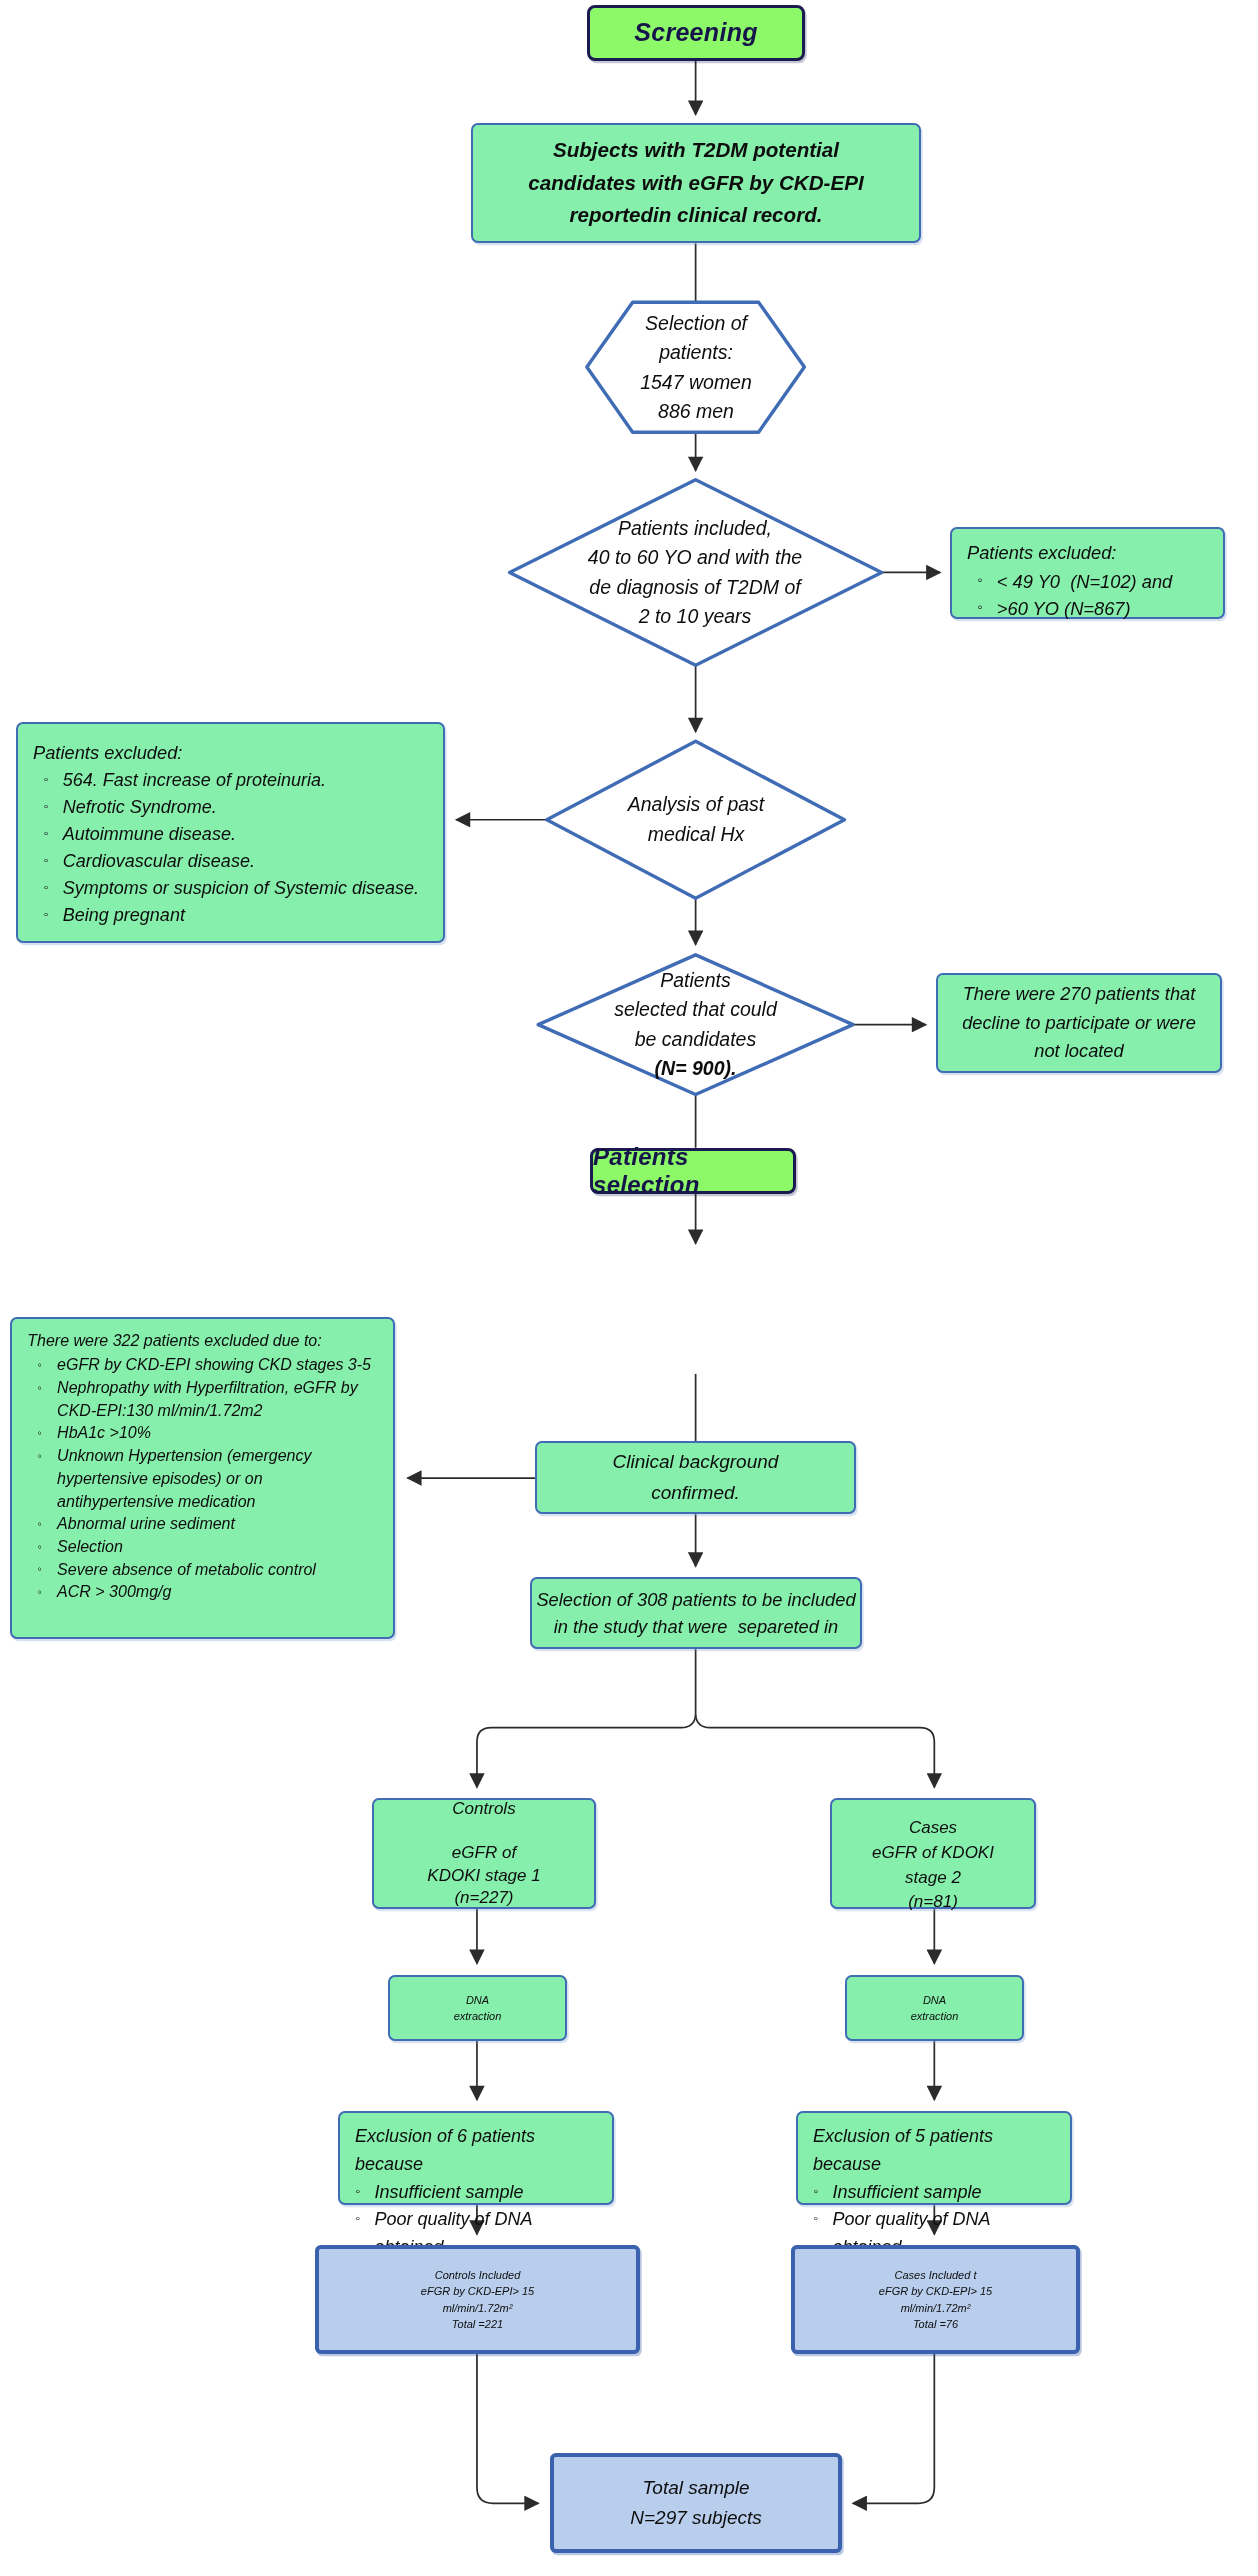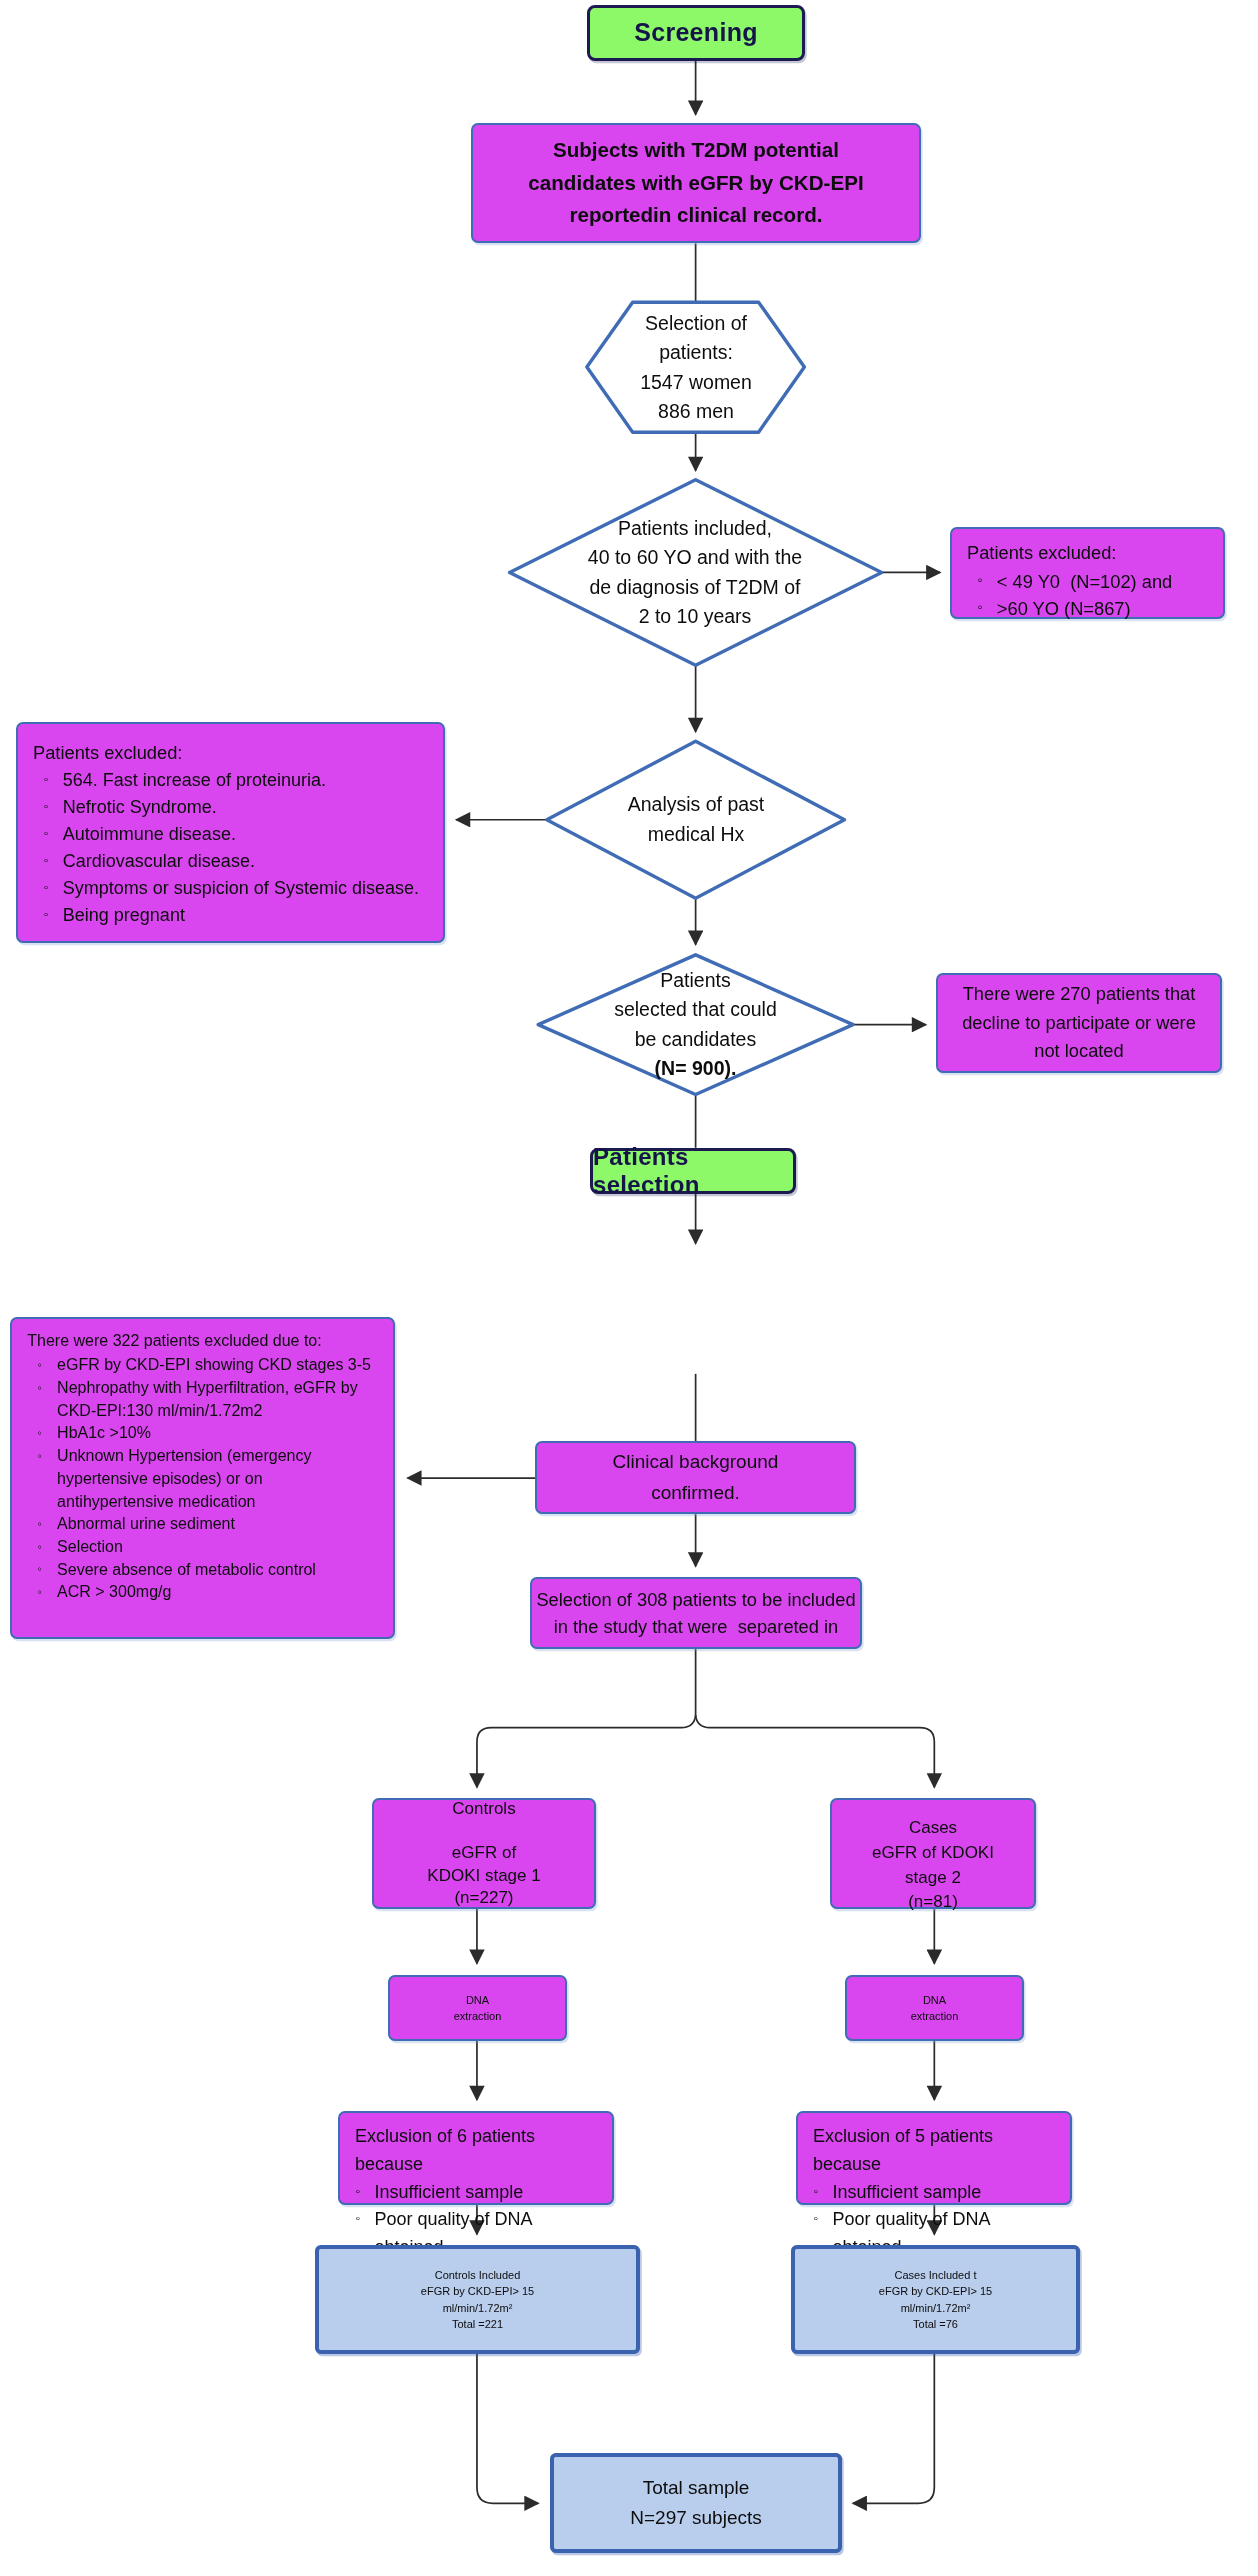--- a/index.html
+++ b/index.html
@@ -1,20 +1,20 @@
 <!DOCTYPE html>
 <html style="font-size:9.2px"><head>
 <meta charset="utf-8">
 <style>
   html,body{margin:0;padding:0;background:#ffffff;}
   body{width:1259px;height:2576px;position:relative;font-family:"Liberation Sans",sans-serif;color:#0d0d0d;}
-  #canvas{position:absolute;inset:0;width:1259px;height:2576px;}
+  #canvas{position:absolute;inset:0;width:1259px;height:2576px;font-style:italic;}
   #wires{position:absolute;left:0;top:0;width:1259px;height:2576px;}
   .node{position:absolute;box-sizing:border-box;}
-  .blue-box{background:#d946ef;border:2.9px solid #3f6cb5;border-radius:6.9px;box-shadow:1.7px 2.3px 0 rgba(130,160,205,0.30);}
+  .blue-box{background:#86efac;border:2.9px solid #3f6cb5;border-radius:6.9px;box-shadow:1.7px 2.3px 0 rgba(130,160,205,0.30);}
   .green-box{background:#8df868;border:3.4px solid #1b1b52;border-radius:8px;display:flex;align-items:center;justify-content:center;box-shadow:1.7px 2.3px 0 rgba(27,27,82,0.25);}
   .green-label{font-weight:bold;color:#15154a;font-size:25px;letter-spacing:0.3px;}
   .filled-box{background:#b9cdec;border:4px solid #3a62ae;border-radius:5.7px;box-shadow:1.7px 2.3px 0 rgba(58,98,174,0.35);}
   .center{display:flex;flex-direction:column;align-items:center;justify-content:center;text-align:center;}
   .pre{white-space:pre-wrap;}
   .txt-34{font-size:19.5px;line-height:1.5;}
   .txt-33{font-size:19px;line-height:1.6;}
   .txt-32{font-size:18.3px;line-height:1.55;}
   .txt-31{font-size:18px;line-height:1.62;}
   .txt-30{font-size:11px;line-height:1.5;}

